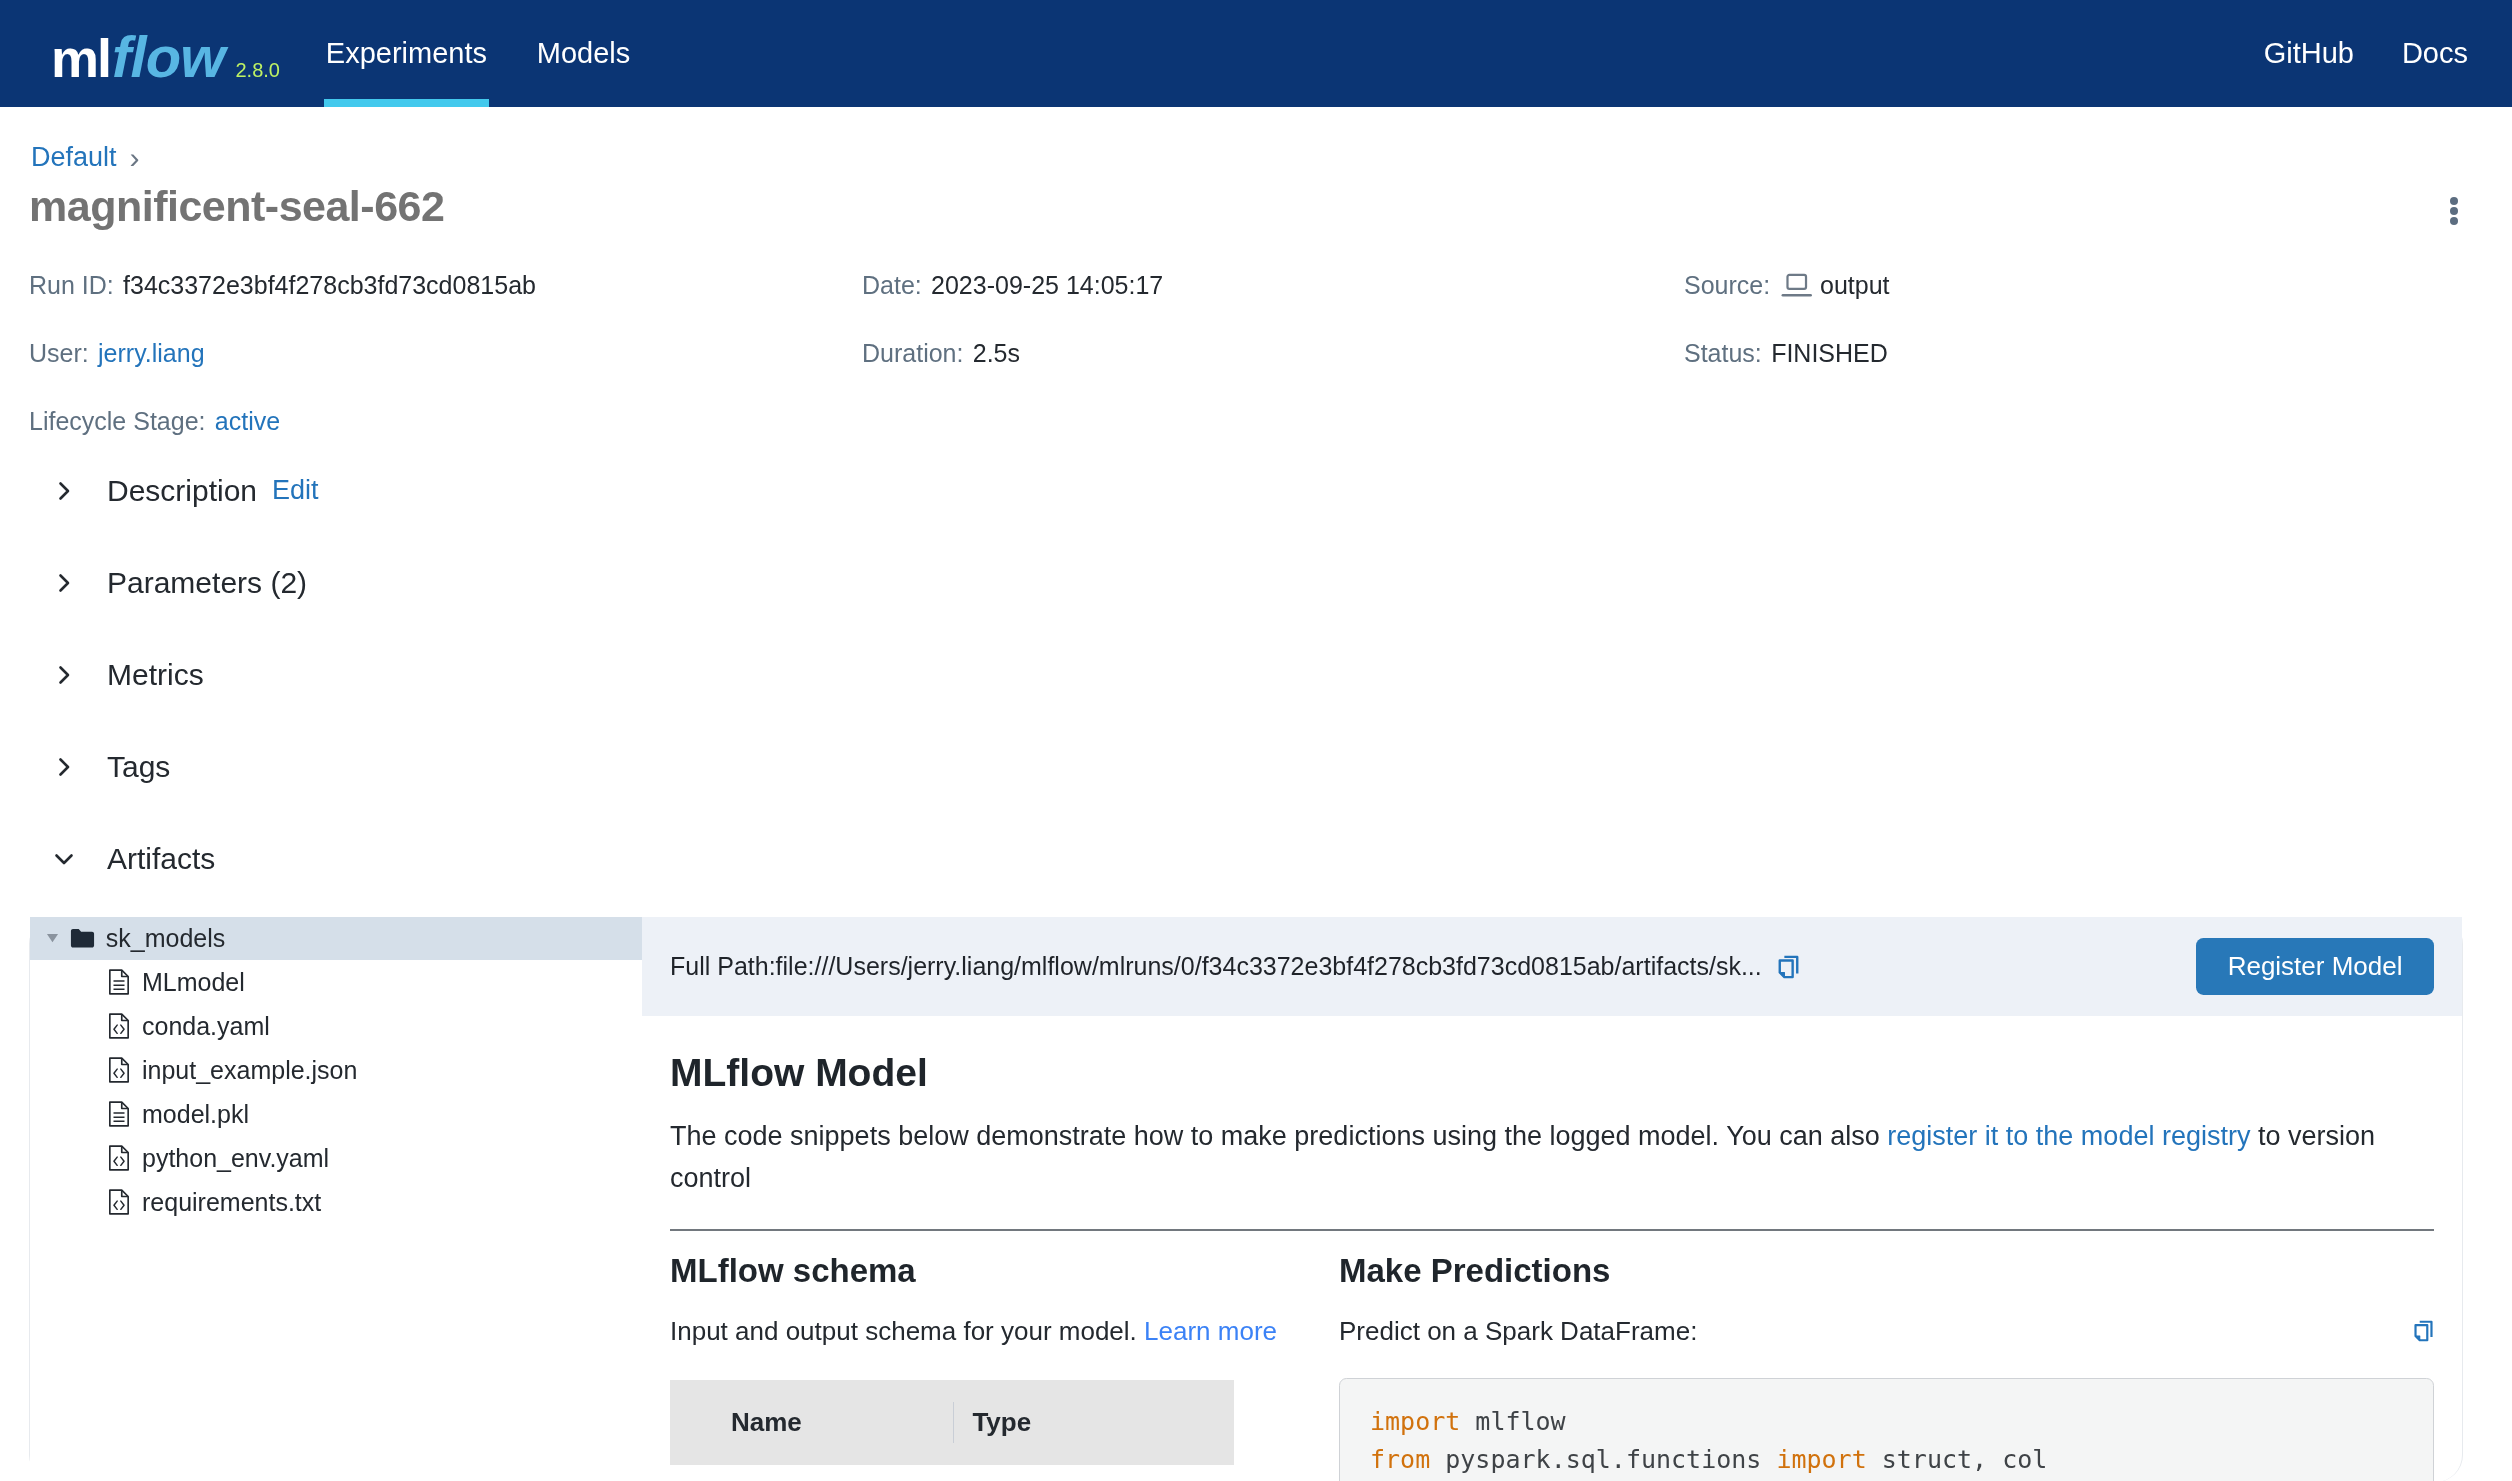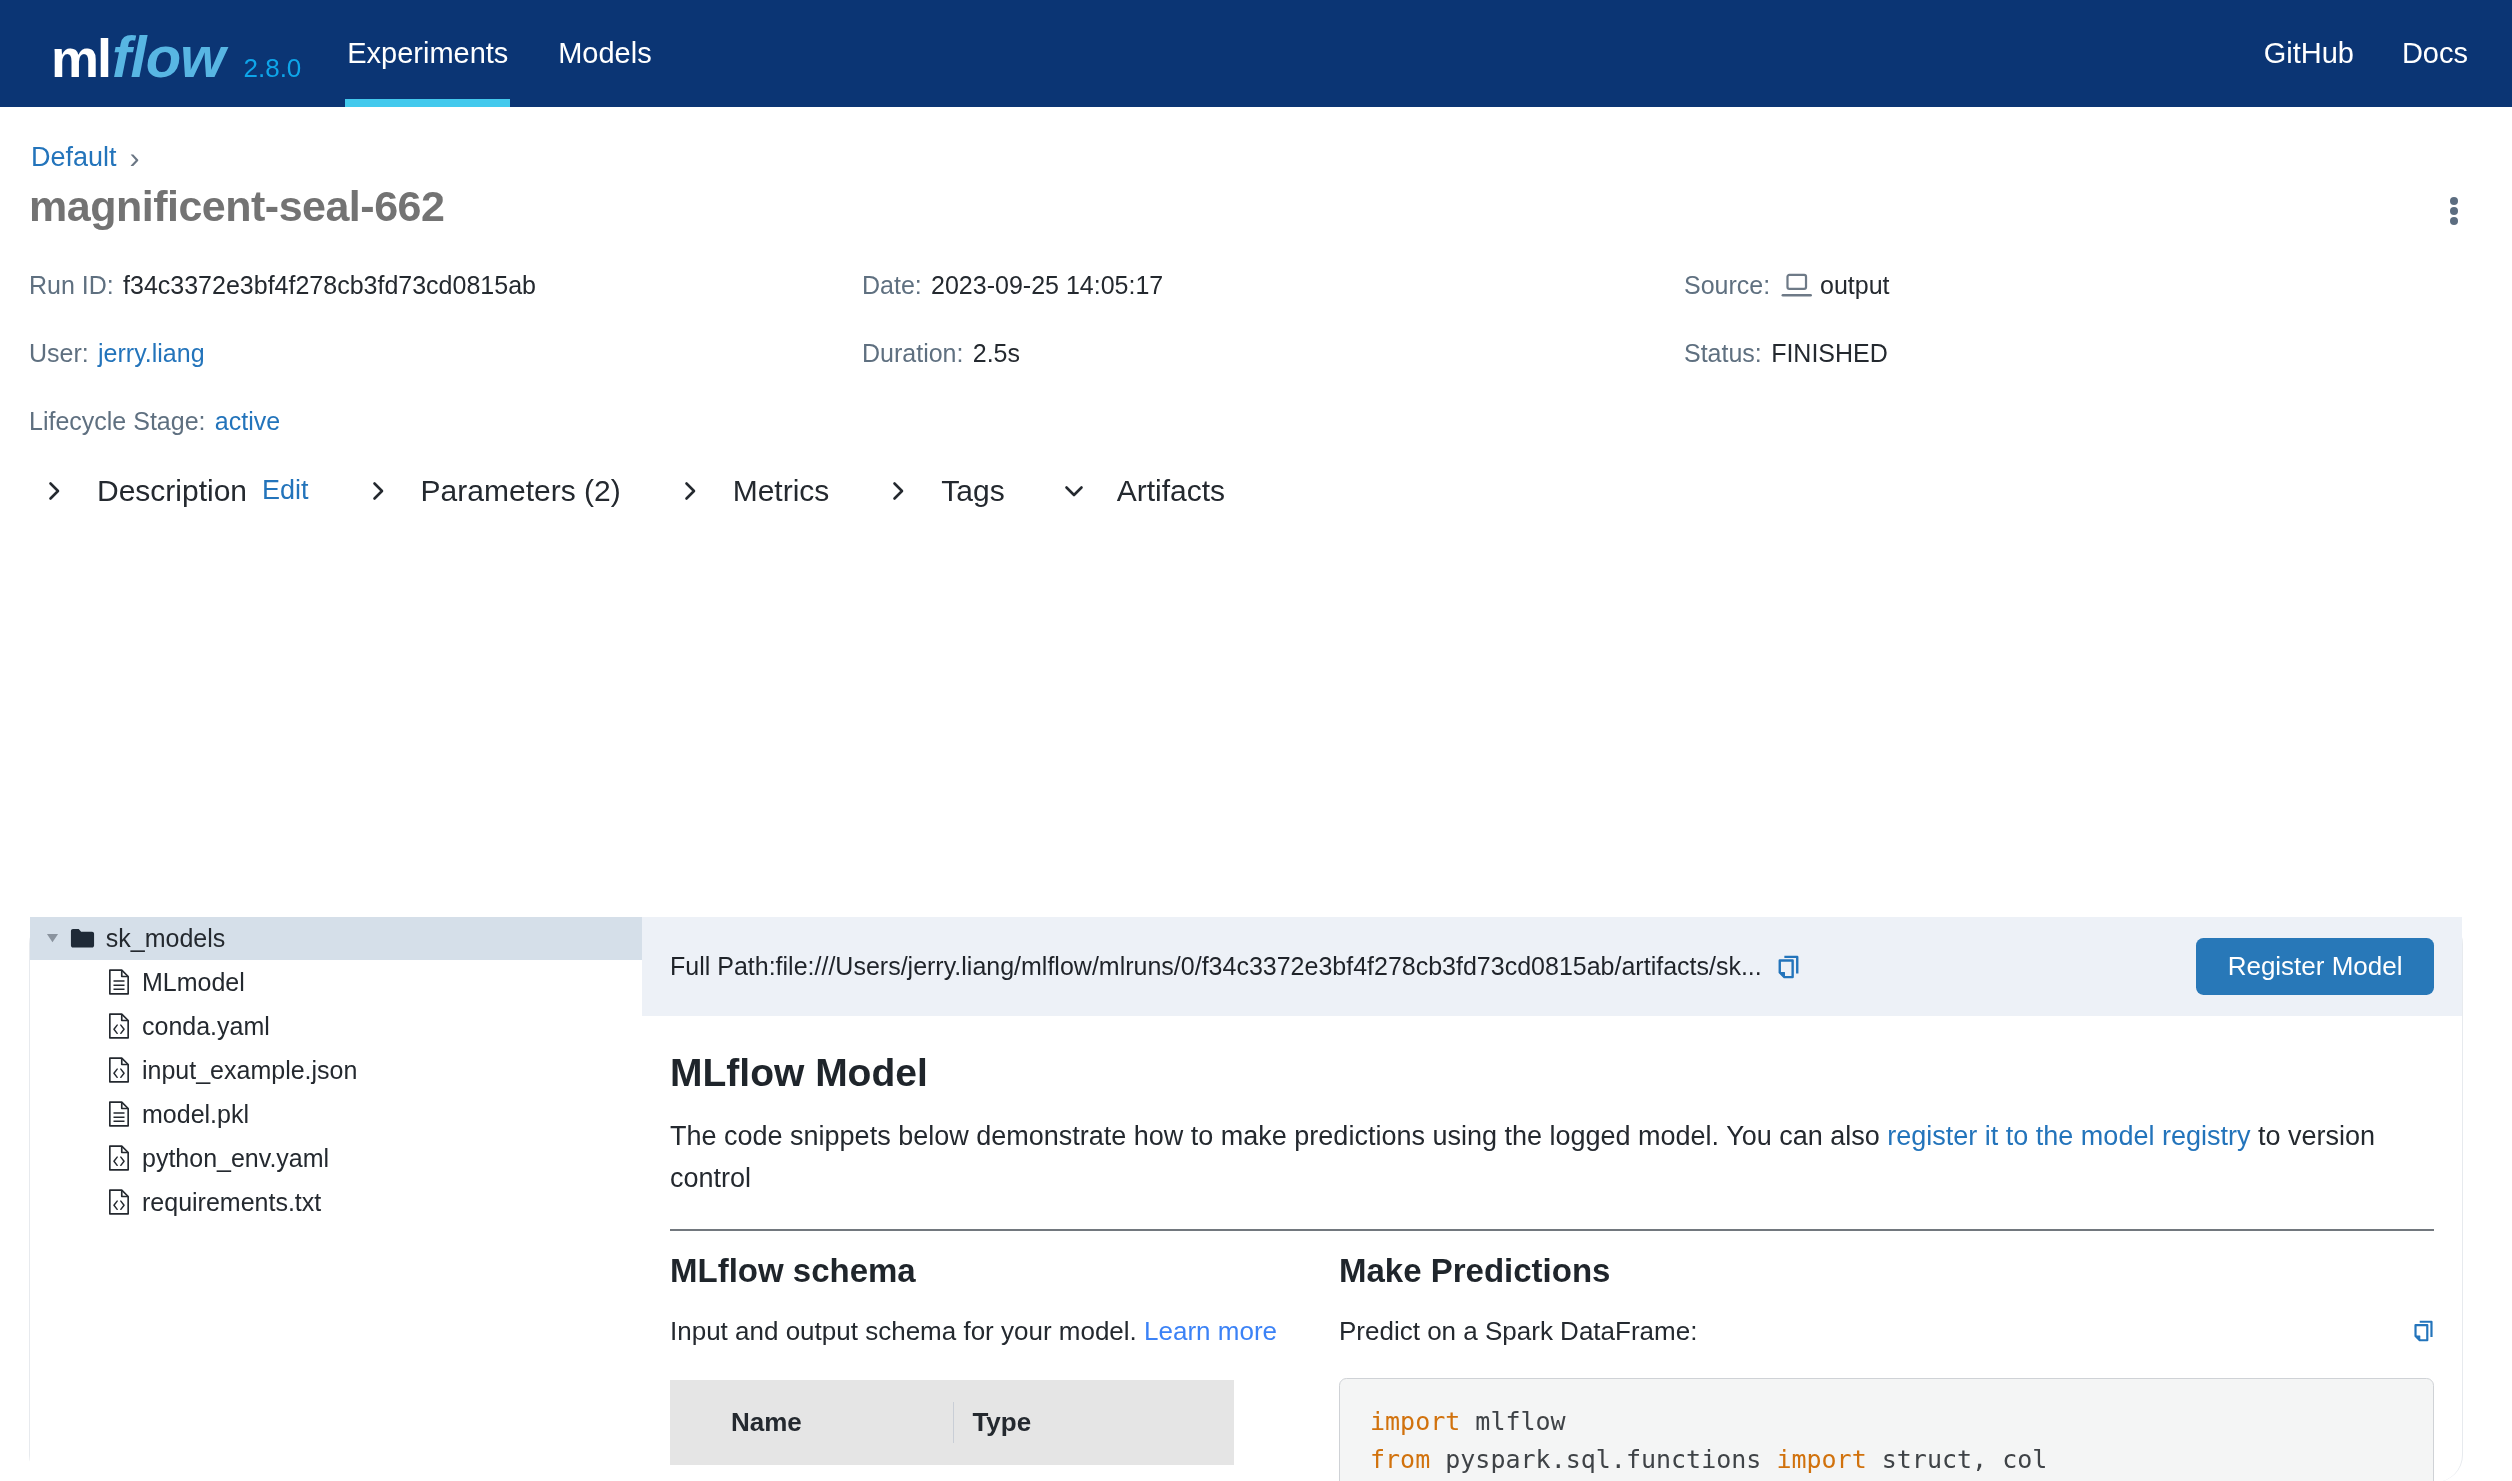--- a/index.html
+++ b/index.html
@@ -11,21 +11,21 @@
   a { text-decoration:none; }
 
   
   .navbar {
     position:absolute; top:0; left:0; width:2512px; height:107px;
     background:#0b3574; display:flex; align-items:stretch;
   }
   .logo-wrap { display:flex; align-items:baseline; margin-left:51px; align-self:center; padding-top:5.6px; }
   .logo-ml { font-size:54px; font-weight:700; color:#ffffff; letter-spacing:-1.9px; }
   .logo-flow { font-size:58px; font-weight:700; font-style:italic; color:#58b6e3; margin-left:1.9px; letter-spacing:-0.9px;text-align:center; }
-  .logo-version { font-size:26px; color:#0ea5e9; margin-left:19px; }
+  .logo-version { font-size:20px; color:#bef264; margin-left:11px; }
   .nav-tabs { display:flex; margin-left:44px; }
   .nav-tab {
     position:relative; display:flex; align-items:center; padding:0 1.9px;
     margin-right:46px; font-size:29px; color:#ffffff; cursor:pointer;
   }
   .tab-underline { position:absolute; left:0; right:0; bottom:0; height:8.3px; background:#43c9ed; }
   .nav-links { display:flex; margin-left:auto; align-items:center; margin-right:44px; gap:48px; }
   .nav-link { font-size:29px; color:#ffffff; cursor:pointer; }
 
   
@@ -42,21 +42,21 @@
     display:grid; grid-template-columns:833px 822px auto; row-gap:31px;
     font-size:25px; line-height:37px;
   }
   .meta-label { color:#5f7080; }
   .meta-value { color:#24292f; margin-left:9.3px; }
   .meta-link { color:#2374bb; margin-left:9.3px; }
   .meta-cell { display:flex; align-items:center; }
   .laptop-icon { margin:0 7.4px 0 11px; flex:none; }
 
   
-  .sections { position:absolute; top:473px; left:42px; display:flex; flex-direction:row; gap:57px; }
+  .sections { position:absolute; top:473px; left:52px; display:flex; flex-direction:column; gap:57px; }
   .section-row { display:flex; align-items:center; height:35px; cursor:pointer; }
   .section-chevron { flex:none; width:24px; height:24px; margin-right:31px; }
   .section-label { font-size:30px; color:#24292f; }
   .edit-link { font-size:27px; color:#2374bb; margin-left:15px; }
 
   
   .artifacts-panel {
     position:absolute; top:917px; left:29px; width:2434px; bottom:0;
     border-left:0.9px solid #e7eaee; border-right:0.9px solid #e7eaee;border-radius:27px;
   }

